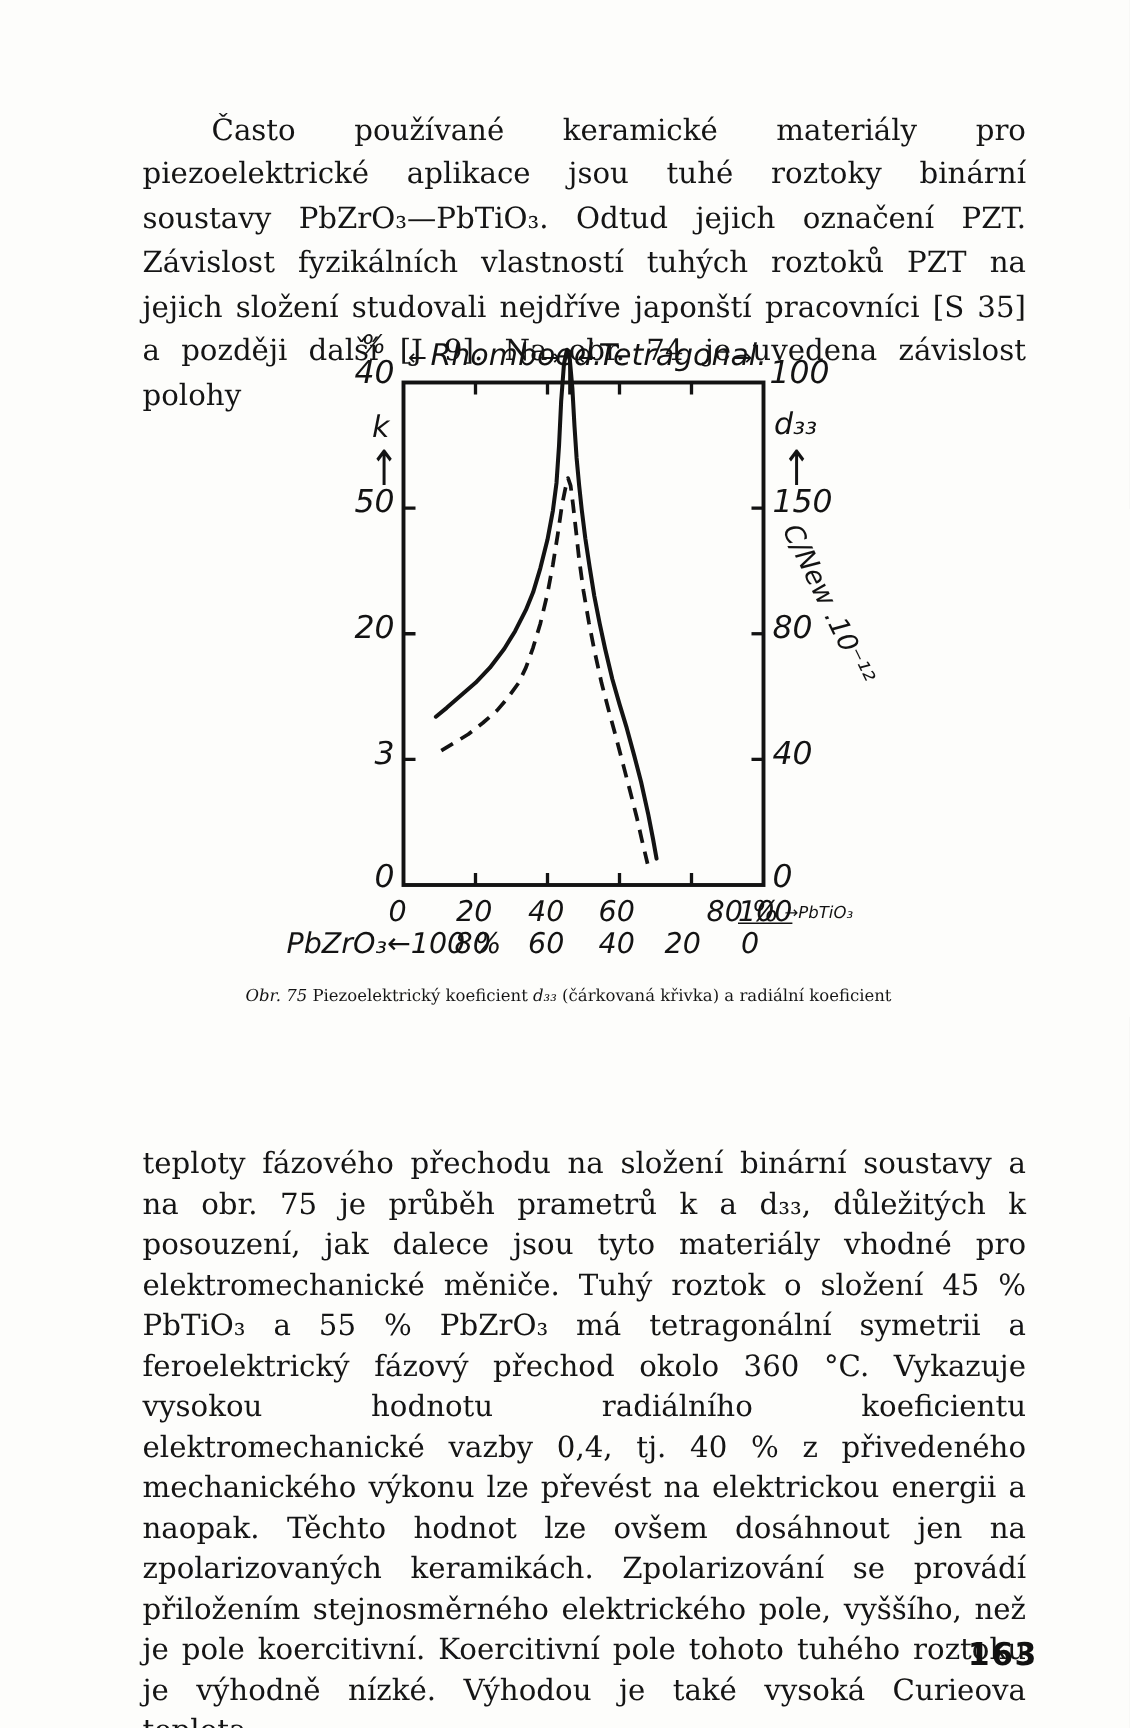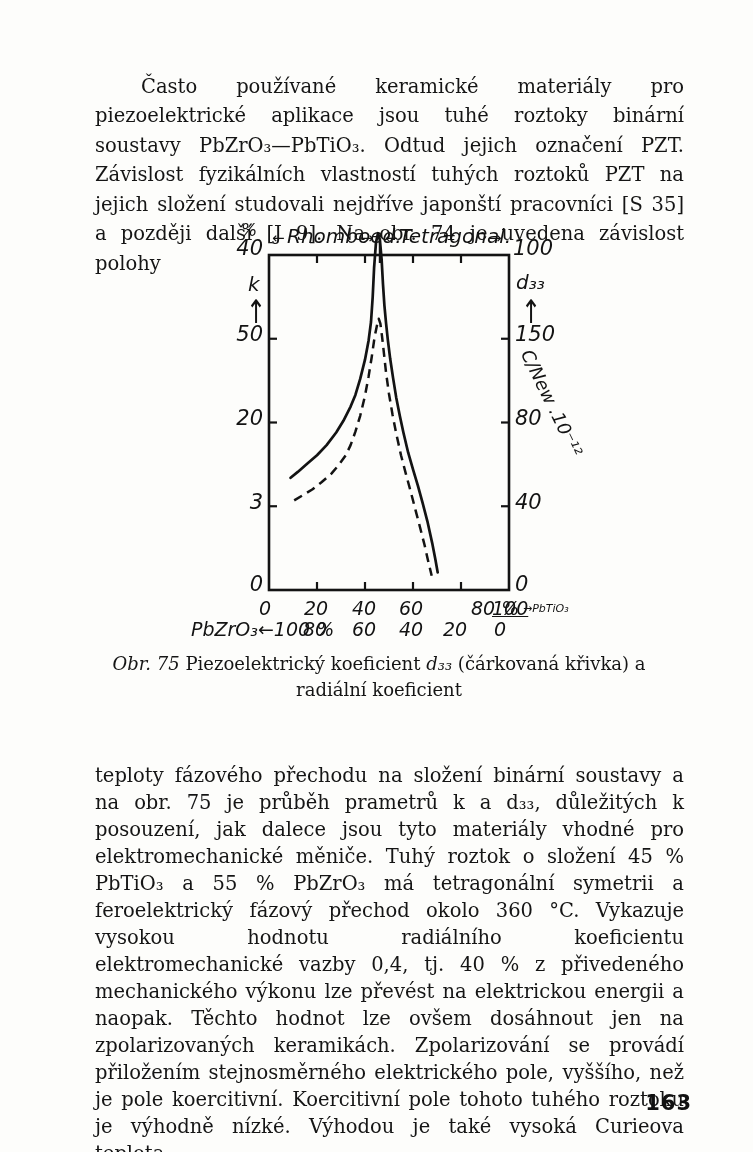--- a/index.html
+++ b/index.html
@@ -38,21 +38,21 @@
   .xnum{font-size:19px;top:377px;}
   .xnum2{font-size:19px;top:398px;}
   .small-formula{font-size:11px;}
   .cnew{
     left:349px;top:125px;font-size:18px;
     transform:rotate(64deg);transform-origin:left top;
   }
   
   .caption{
     position:absolute;left:84px;top:651px;width:590px;
-    text-align:center;font-size:18px;line-height:26px;color:#151515;
+    text-align:center;font-size:11px;line-height:26px;color:#151515;
   }
   .it{font-style:italic;}
   
   .pageno{
     position:absolute;top:1091px;right:61px;
     font-family:"DejaVu Sans","Liberation Sans",sans-serif;
     font-weight:bold;font-size:21px;color:#111;letter-spacing:1px;
   }
 </style>
 </head>

